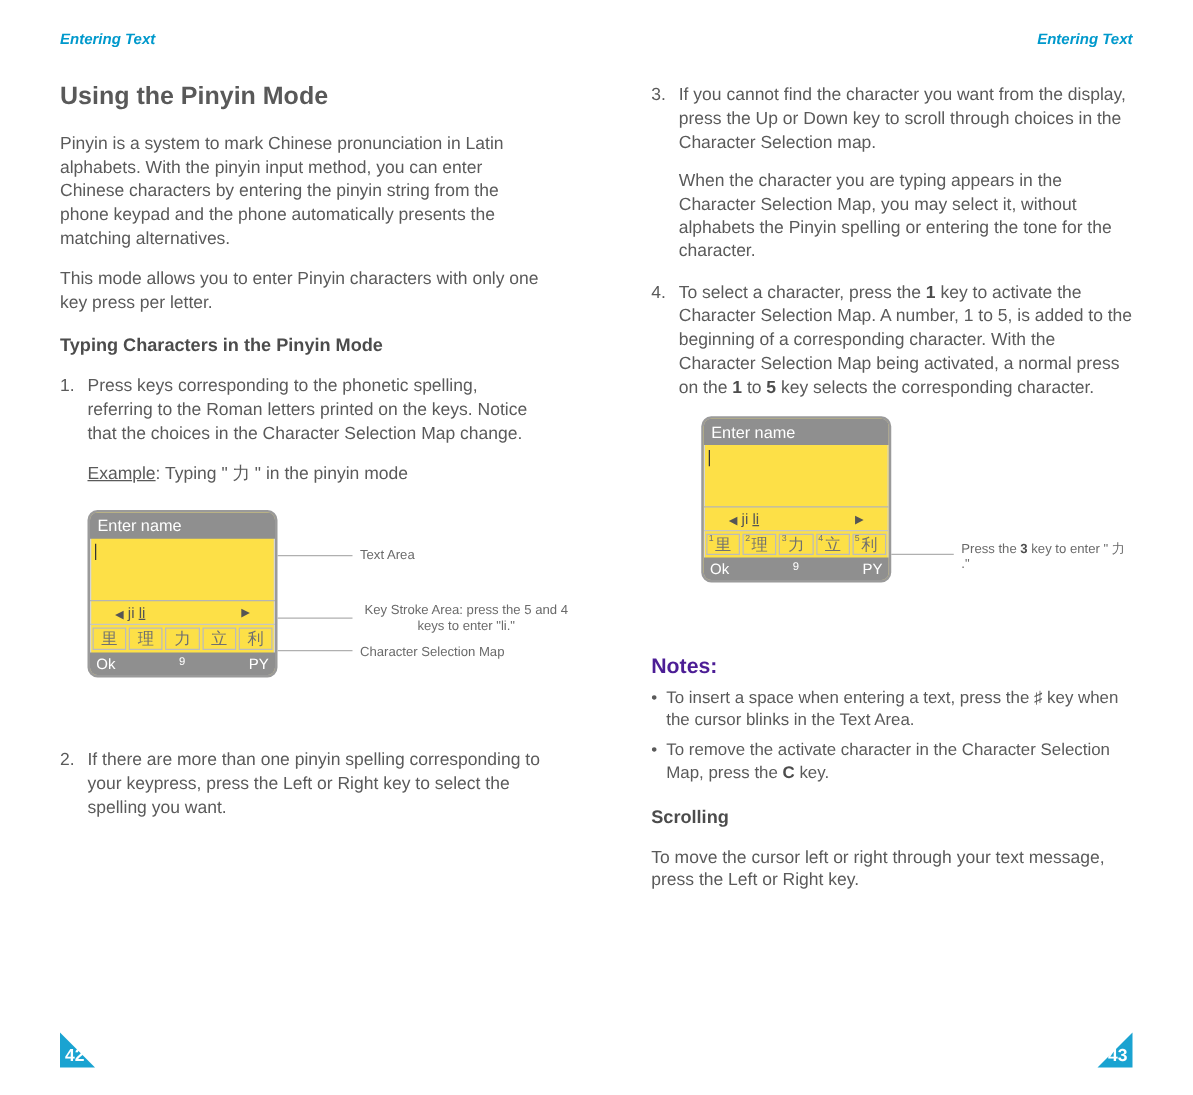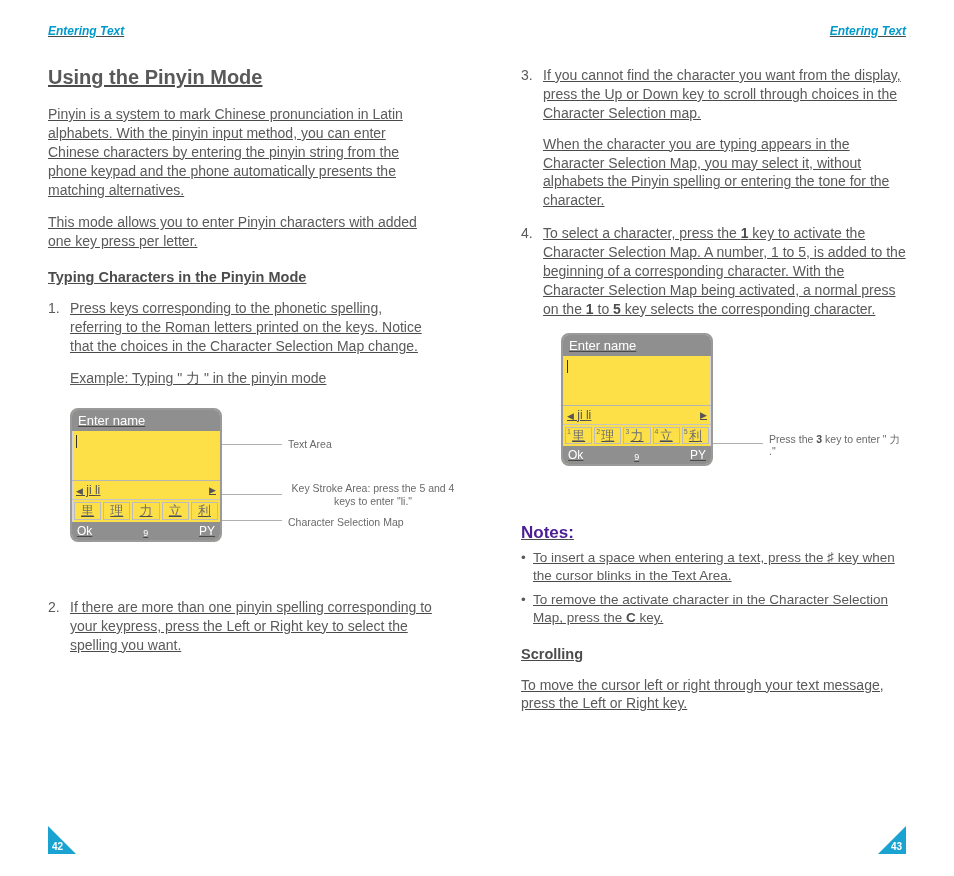--- a/index.html
+++ b/index.html
@@ -10,21 +10,20 @@
     font-family: Arial, Helvetica, sans-serif;
     color: #4a4a4a;
     position: relative;
     display: flex;
   }
   .page {
     width: 477px;
     height: 876px;
     padding: 24px 44px 70px 48px;
     position: relative;
-    text-decoration: underline;
   }
   .page.right { padding: 24px 48px 70px 44px; }
   .running-head {
     color: #0099cc;
     font-weight: bold;
     font-size: 12px;
     font-style: italic;
     margin-bottom: 28px;
   }
   .page.right .running-head { text-align: right; }
@@ -92,21 +91,21 @@
   .ph-text-area {
     height: 50px;
     border-bottom: 1px solid #b5b5b5;
     position: relative;
   }
   .ph-text-area .cursor {
     position: absolute; left: 4px; top: 4px; width: 1px; height: 13px; background: #333;
   }
   .ph-key-row {
     display: flex; align-items: center; justify-content: space-between;
-    padding: 2px 4px;
+    padding: 2px 20px;
     font-size: 12px;
     color: #555;
     border-bottom: 1px solid #c5c5c5;
   }
   .tri { font-size: 9px; }
   .ph-chars {
     display: flex;
     padding: 2px 2px;
     gap: 2px;
   }
@@ -120,21 +119,21 @@
     position: relative;
   }
   .ph-chars .ch .sup {
     position: absolute; left: 1px; top: 0; font-size: 7px; color: #707070;
   }
   .ph-foot {
     background: #8f8f8f;
     color: #fff;
     display: flex;
     justify-content: space-between;
-    align-items: flex-end;
+    align-items: flex-start;
     font-size: 12px;
     padding: 2px 5px;
   }
   .ph-foot .mid { font-size: 9px; }
   .callout {
     position: absolute;
     font-size: 10.5px;
     color: #6a6a6a;
     line-height: 1.2;
     width: 170px;
@@ -164,37 +163,37 @@
   .pg-corner.right {
     right: 48px;
     border-right: 0 solid transparent;
     border-left: 28px solid transparent;
     border-bottom: 28px solid #1aa3d1;
   }
   .pg-num {
     position: absolute;
     bottom: 24px;
     color: #fff;
-    font-size: 10px;
+    font-size: 14px;
     font-weight: bold;
   }
   .pg-num.left { left: 52px; }
   .pg-num.right { right: 52px; text-align: right; }
   b { font-weight: bold; color: #4c4c4c; }
 </style>
 </head>
 <body>
 
 <div class="page left">
   <div class="running-head">Entering Text</div>
 
   <h1 class="section-title">Using the Pinyin Mode</h1>
 
   <p class="body">Pinyin is a system to mark Chinese pronunciation in Latin alphabets. With the pinyin input method, you can enter Chinese characters by entering the pinyin string from the phone keypad and the phone automatically presents the matching alternatives.</p>
-  <p class="body">This mode allows you to enter Pinyin characters with added one key press per letter.</p>
+  <p class="body">This mode allows you to enter Pinyin characters with only one key press per letter.</p>
 
   <h2 class="sub">Typing Characters in the Pinyin Mode</h2>
 
   <ol class="steps">
     <li>
       <span>Press keys corresponding to the phonetic spelling, referring to the Roman letters printed on the keys. Notice that the choices in the Character Selection Map change.</span>
     </li>
   </ol>
 
   <div class="example-line">

